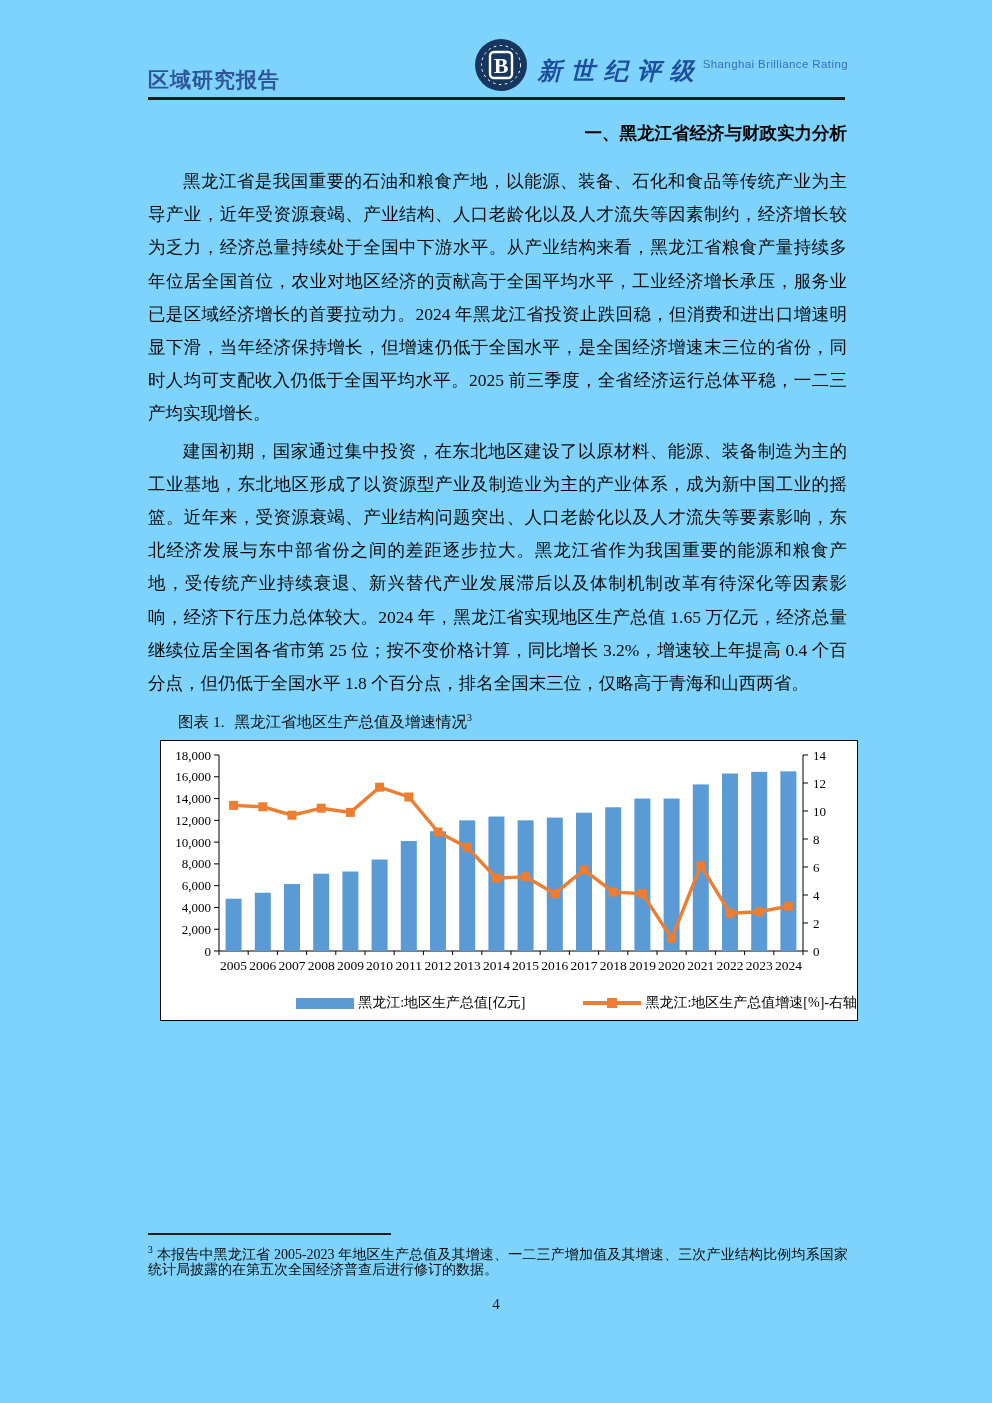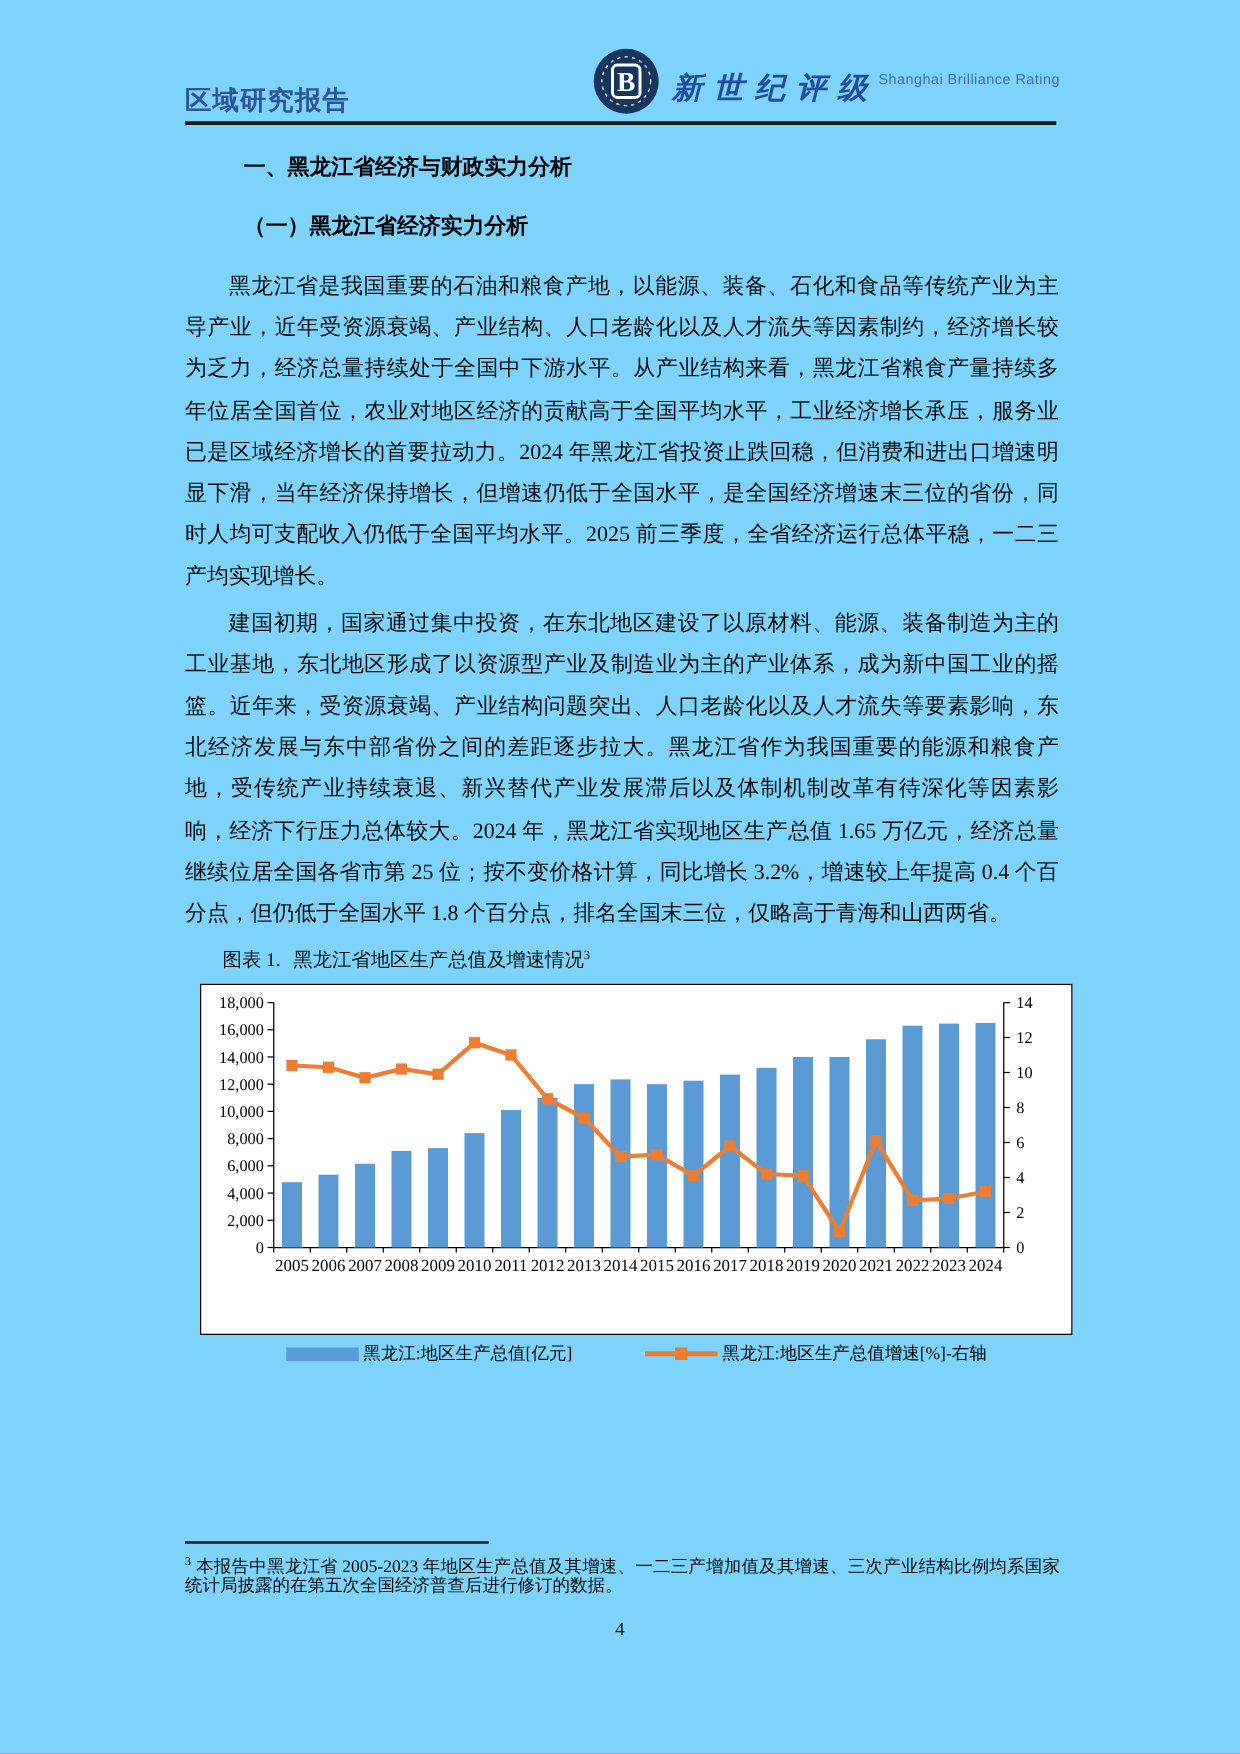--- a/index.html
+++ b/index.html
@@ -35,21 +35,21 @@
     font-size:11.5px; color:#3B6FB5; font-weight:normal; letter-spacing:0.4px;
   }
   .header-rule {
     position:absolute; left:148px; top:97px; width:697px; height:3px;
     background:#1c1c1c;
   }
   
   .content { position:absolute; left:148px; top:112px; width:699px; }
   .h1, .h2 {
     font-size:17.5px; font-weight:bold; color:#000;
-    margin-left:47px; line-height:26px;
+    margin-left:47px; line-height:26px;text-align:right;
   }
   .h1 { margin-top:8px; }
   .h2 { margin-top:21px; }
   .para {
     font-size:17.5px; line-height:33.2px; text-align:justify;
     text-indent:2em; color:#0a0a0a;
   }
   .para-1 { margin-top:19px; }
   .para-2 { margin-top:4px; }
   
@@ -61,21 +61,21 @@
   .cap-label { margin-right:10px; }
   .figure-box {
     margin-top:7px; margin-left:12px;
     width:698px; height:281px;
     border:1px solid #000;
     background:#fff;
     padding-top:2px;
   }
   .chart-svg { display:block; width:694px; height:244px; margin:0 auto; }
   .legend-row {
-    height:32px; display:flex; justify-content:center; align-items:center; gap:58px;margin-top:33px;
+    height:32px; display:flex; justify-content:flex-end; align-items:center; gap:58px;
   }
   .legend-item { display:flex; align-items:center; gap:4px; }
   .legend-label { font-size:14px; color:#000; }
   .swatch-bar { width:58px; height:11px; background:#5B9BD5; }
   .swatch-line { position:relative; width:58px; height:10px; }
   .swatch-line .ln { position:absolute; left:0; top:3px; width:58px; height:4px; background:#ED7D31; }
   .swatch-line .sq { position:absolute; left:24px; top:0; width:10px; height:10px; background:#ED7D31; }
   .source-line {
     margin-top:10px; margin-left:37px;
     font-size:13.5px; color:#222; letter-spacing:1px;
@@ -109,21 +109,20 @@
       <div class="logo-text">
         <div class="logo-cn">新世纪评级</div>
         <div class="logo-en">Shanghai Brilliance Rating</div>
       </div>
     </div>
   </div>
   <div class="header-rule"></div>
 
   <div class="content">
     <div class="h1">一、黑龙江省经济与财政实力分析</div>
-    <div class="h2">（一）黑龙江省经济实力分析</div>
     <p class="para para-1">黑龙江省是我国重要的石油和粮食产地，以能源、装备、石化和食品等传统产业为主导产业，近年受资源衰竭、产业结构、人口老龄化以及人才流失等因素制约，经济增长较为乏力，经济总量持续处于全国中下游水平。从产业结构来看，黑龙江省粮食产量持续多年位居全国首位，农业对地区经济的贡献高于全国平均水平，工业经济增长承压，服务业已是区域经济增长的首要拉动力。2024 年黑龙江省投资止跌回稳，但消费和进出口增速明显下滑，当年经济保持增长，但增速仍低于全国水平，是全国经济增速末三位的省份，同时人均可支配收入仍低于全国平均水平。2025 前三季度，全省经济运行总体平稳，一二三产均实现增长。</p>
     <p class="para para-2">建国初期，国家通过集中投资，在东北地区建设了以原材料、能源、装备制造为主的工业基地，东北地区形成了以资源型产业及制造业为主的产业体系，成为新中国工业的摇篮。近年来，受资源衰竭、产业结构问题突出、人口老龄化以及人才流失等要素影响，东北经济发展与东中部省份之间的差距逐步拉大。黑龙江省作为我国重要的能源和粮食产地，受传统产业持续衰退、新兴替代产业发展滞后以及体制机制改革有待深化等因素影响，经济下行压力总体较大。2024 年，黑龙江省实现地区生产总值 1.65 万亿元，经济总量继续位居全国各省市第 25 位；按不变价格计算，同比增长 3.2%，增速较上年提高 0.4 个百分点，但仍低于全国水平 1.8 个百分点，排名全国末三位，仅略高于青海和山西两省。</p>
 
     <div class="fig-caption">
       <span class="cap-label">图表 1.</span><span>黑龙江省地区生产总值及增速情况</span><sup>3</sup>
     </div>
 
     <div class="figure-box">
       <svg id="chart" class="chart-svg" viewBox="0 0 694 244">
           <line x1="57" y1="12" x2="57" y2="208" stroke="#000" stroke-width="1"></line>

